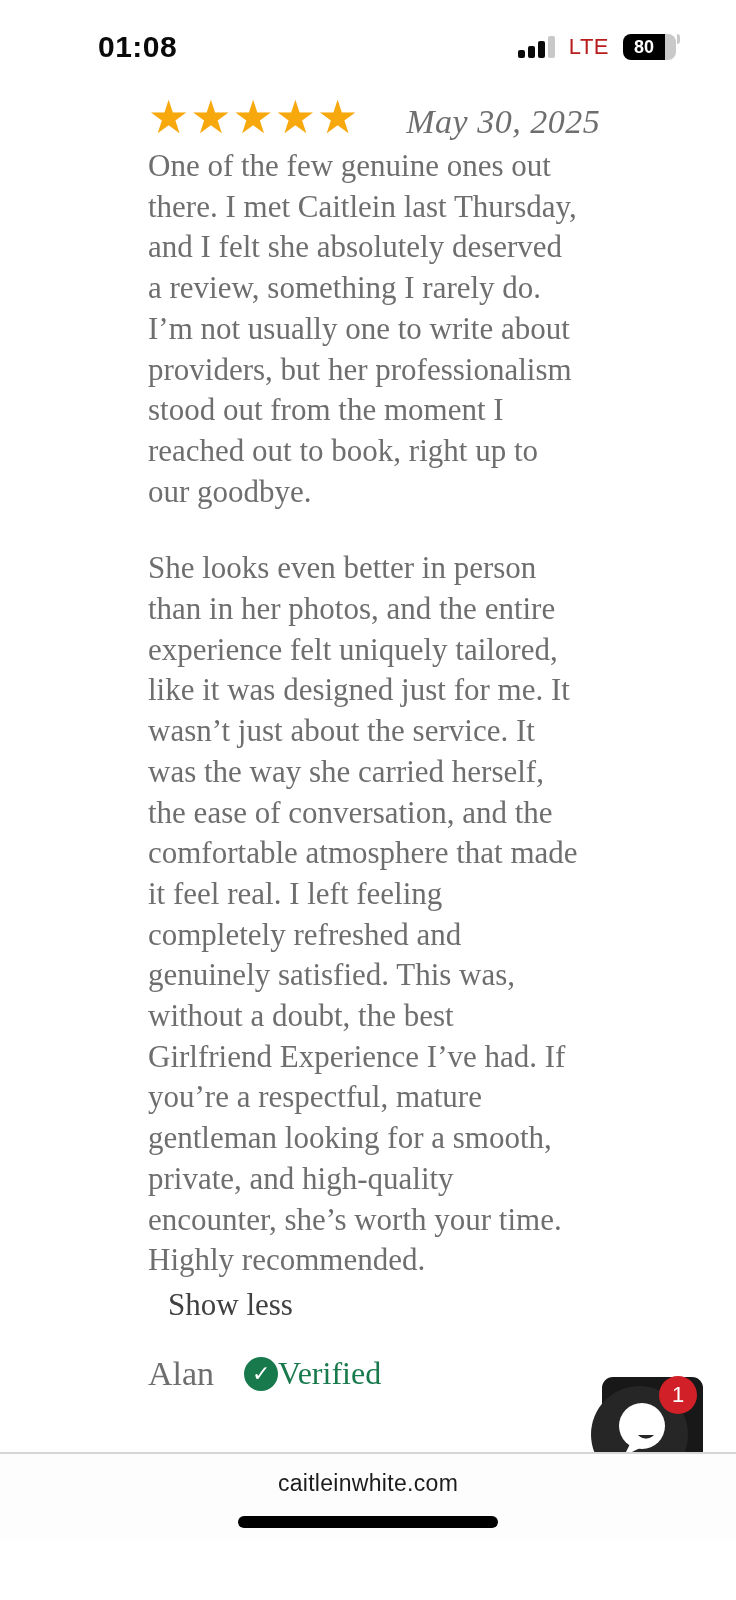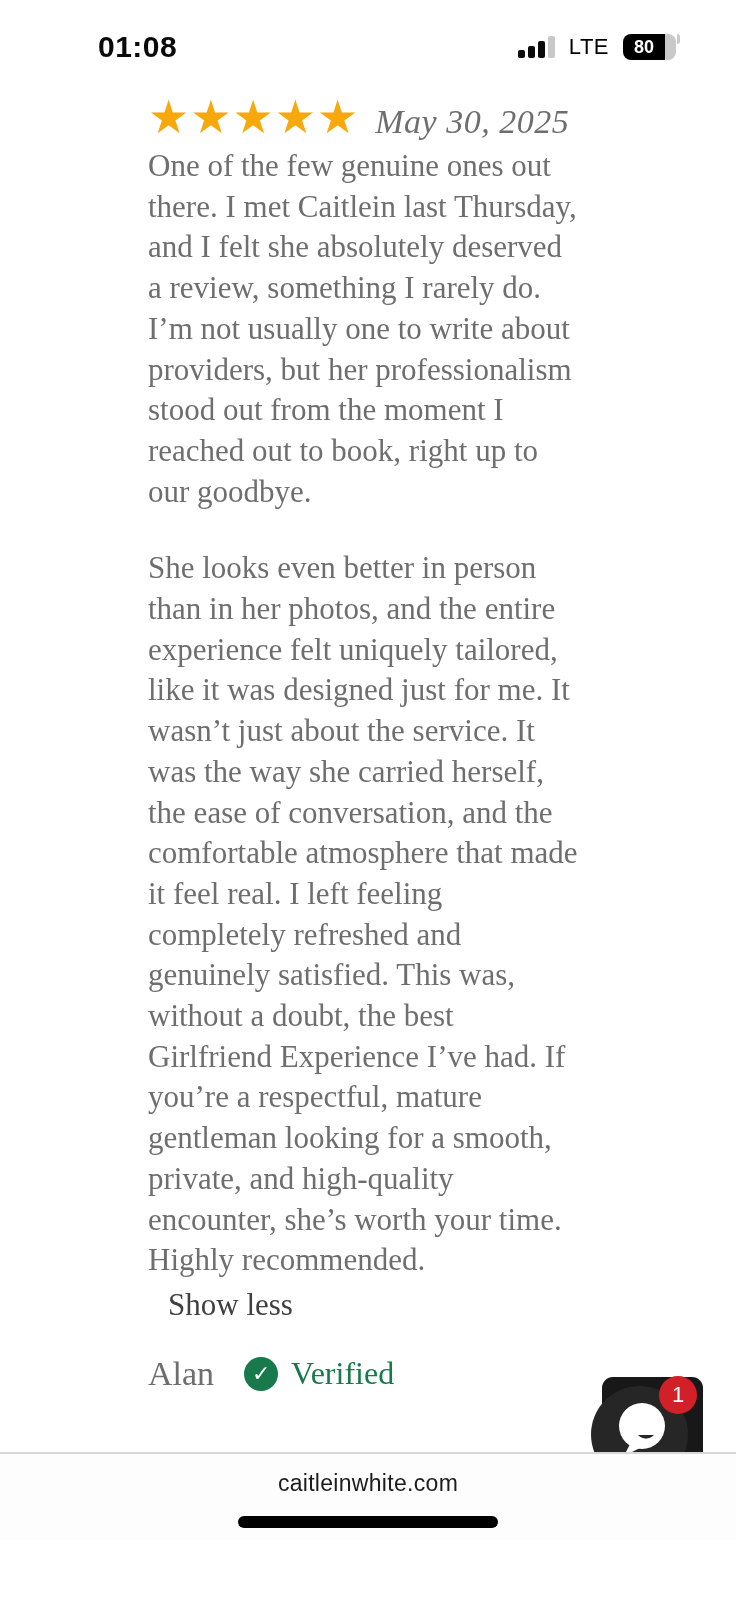--- a/index.html
+++ b/index.html
@@ -14,55 +14,55 @@
     height: 80px; display: flex; align-items: center; justify-content: space-between;
     padding: 14px 56px 0 98px;
     font-family: "Liberation Sans", sans-serif;
   }
   .status-time { font-size: 30px; font-weight: 700; color: #0a0a0a; letter-spacing: 0.5px; }
   .status-right { display: flex; align-items: center; gap: 14px; }
   .signal { display: flex; align-items: flex-end; gap: 3px; height: 22px; }
   .signal .bar { width: 7px; border-radius: 2px; background: #0a0a0a; }
   .signal .b1 { height: 8px; } .signal .b2 { height: 12px; }
   .signal .b3 { height: 17px; } .signal .b4 { height: 22px; background: #c8c8c8; }
-  .lte { font-size: 22px; font-weight: 500; color: #000000; letter-spacing: 0.5px; }
+  .lte { font-size: 22px; font-weight: 500; color: #b91c1c; letter-spacing: 0.5px; }
   .battery-wrap { display: flex; }
   .battery { width: 53px; height: 26px; border-radius: 8px; overflow: hidden; display: flex; }
   .batt-fill {
     flex: 0 0 42px; background: #000; color: #fff; display: flex; align-items: center;
     justify-content: center; font-size: 18px; font-weight: 700;
   }
   .batt-rest { flex: 1; background: #c9c9c9; }
   .batt-nub { width: 3px; height: 10px; background: #c9c9c9; border-radius: 0 3px 3px 0; margin-left: 1px; }
 
   
   .review { padding: 0 0 0 148px; width: 736px; }
   .stars-row { display: flex; align-items: baseline; margin-top: 14px; }
   .stars { font-family: "DejaVu Sans", sans-serif; font-size: 46px; line-height: 1; letter-spacing: 1px; }
   .star { display: inline; }
-  .review-date { font-style: italic; font-size: 34px; color: #6e6e6e; margin-left: 16px; letter-spacing: 0.5px; }
+  .review-date { font-style: italic; font-size: 34px; color: #6e6e6e; margin-left: 47px; letter-spacing: 0.5px; }
 
   .review-body { width: 432px; color: #6e6e6e; font-size: 31px; line-height: 40.7px; }
   .review-body p { margin-top: 5px; }
   .review-body p + p { margin-top: 36px; }
 
   .show-less {
     display: inline-block; margin: 6px 0 0 20px; font-size: 31px; color: #404040; cursor: pointer;
   }
 
   .reviewer-row { display: flex; align-items: center; margin-top: 32px; }
   .reviewer-name { font-size: 34px; color: #6e6e6e; }
   .verified-badge { display: flex; align-items: center; margin-left: 30px; }
   .check-circle {
     width: 34px; height: 34px; border-radius: 50%; display: flex;
     align-items: center; justify-content: center;
     color: #ffffff; font-size: 22px; font-weight: 700;
     font-family: "DejaVu Sans", sans-serif;
   }
-  .verified-label { font-size: 32px; margin-left: 13px; }
+  .verified-label { font-size: 32px; }
 
   
   .chat-widget {
     position: absolute; left: 602px; top: 1377px; width: 101px; height: 101px;
     border-radius: 11px; background: #181818; cursor: pointer;
   }
   .chat-circle {
     position: absolute; left: -11px; top: 9px; width: 97px; height: 97px;
     border-radius: 50%; background: #262626;
   }

